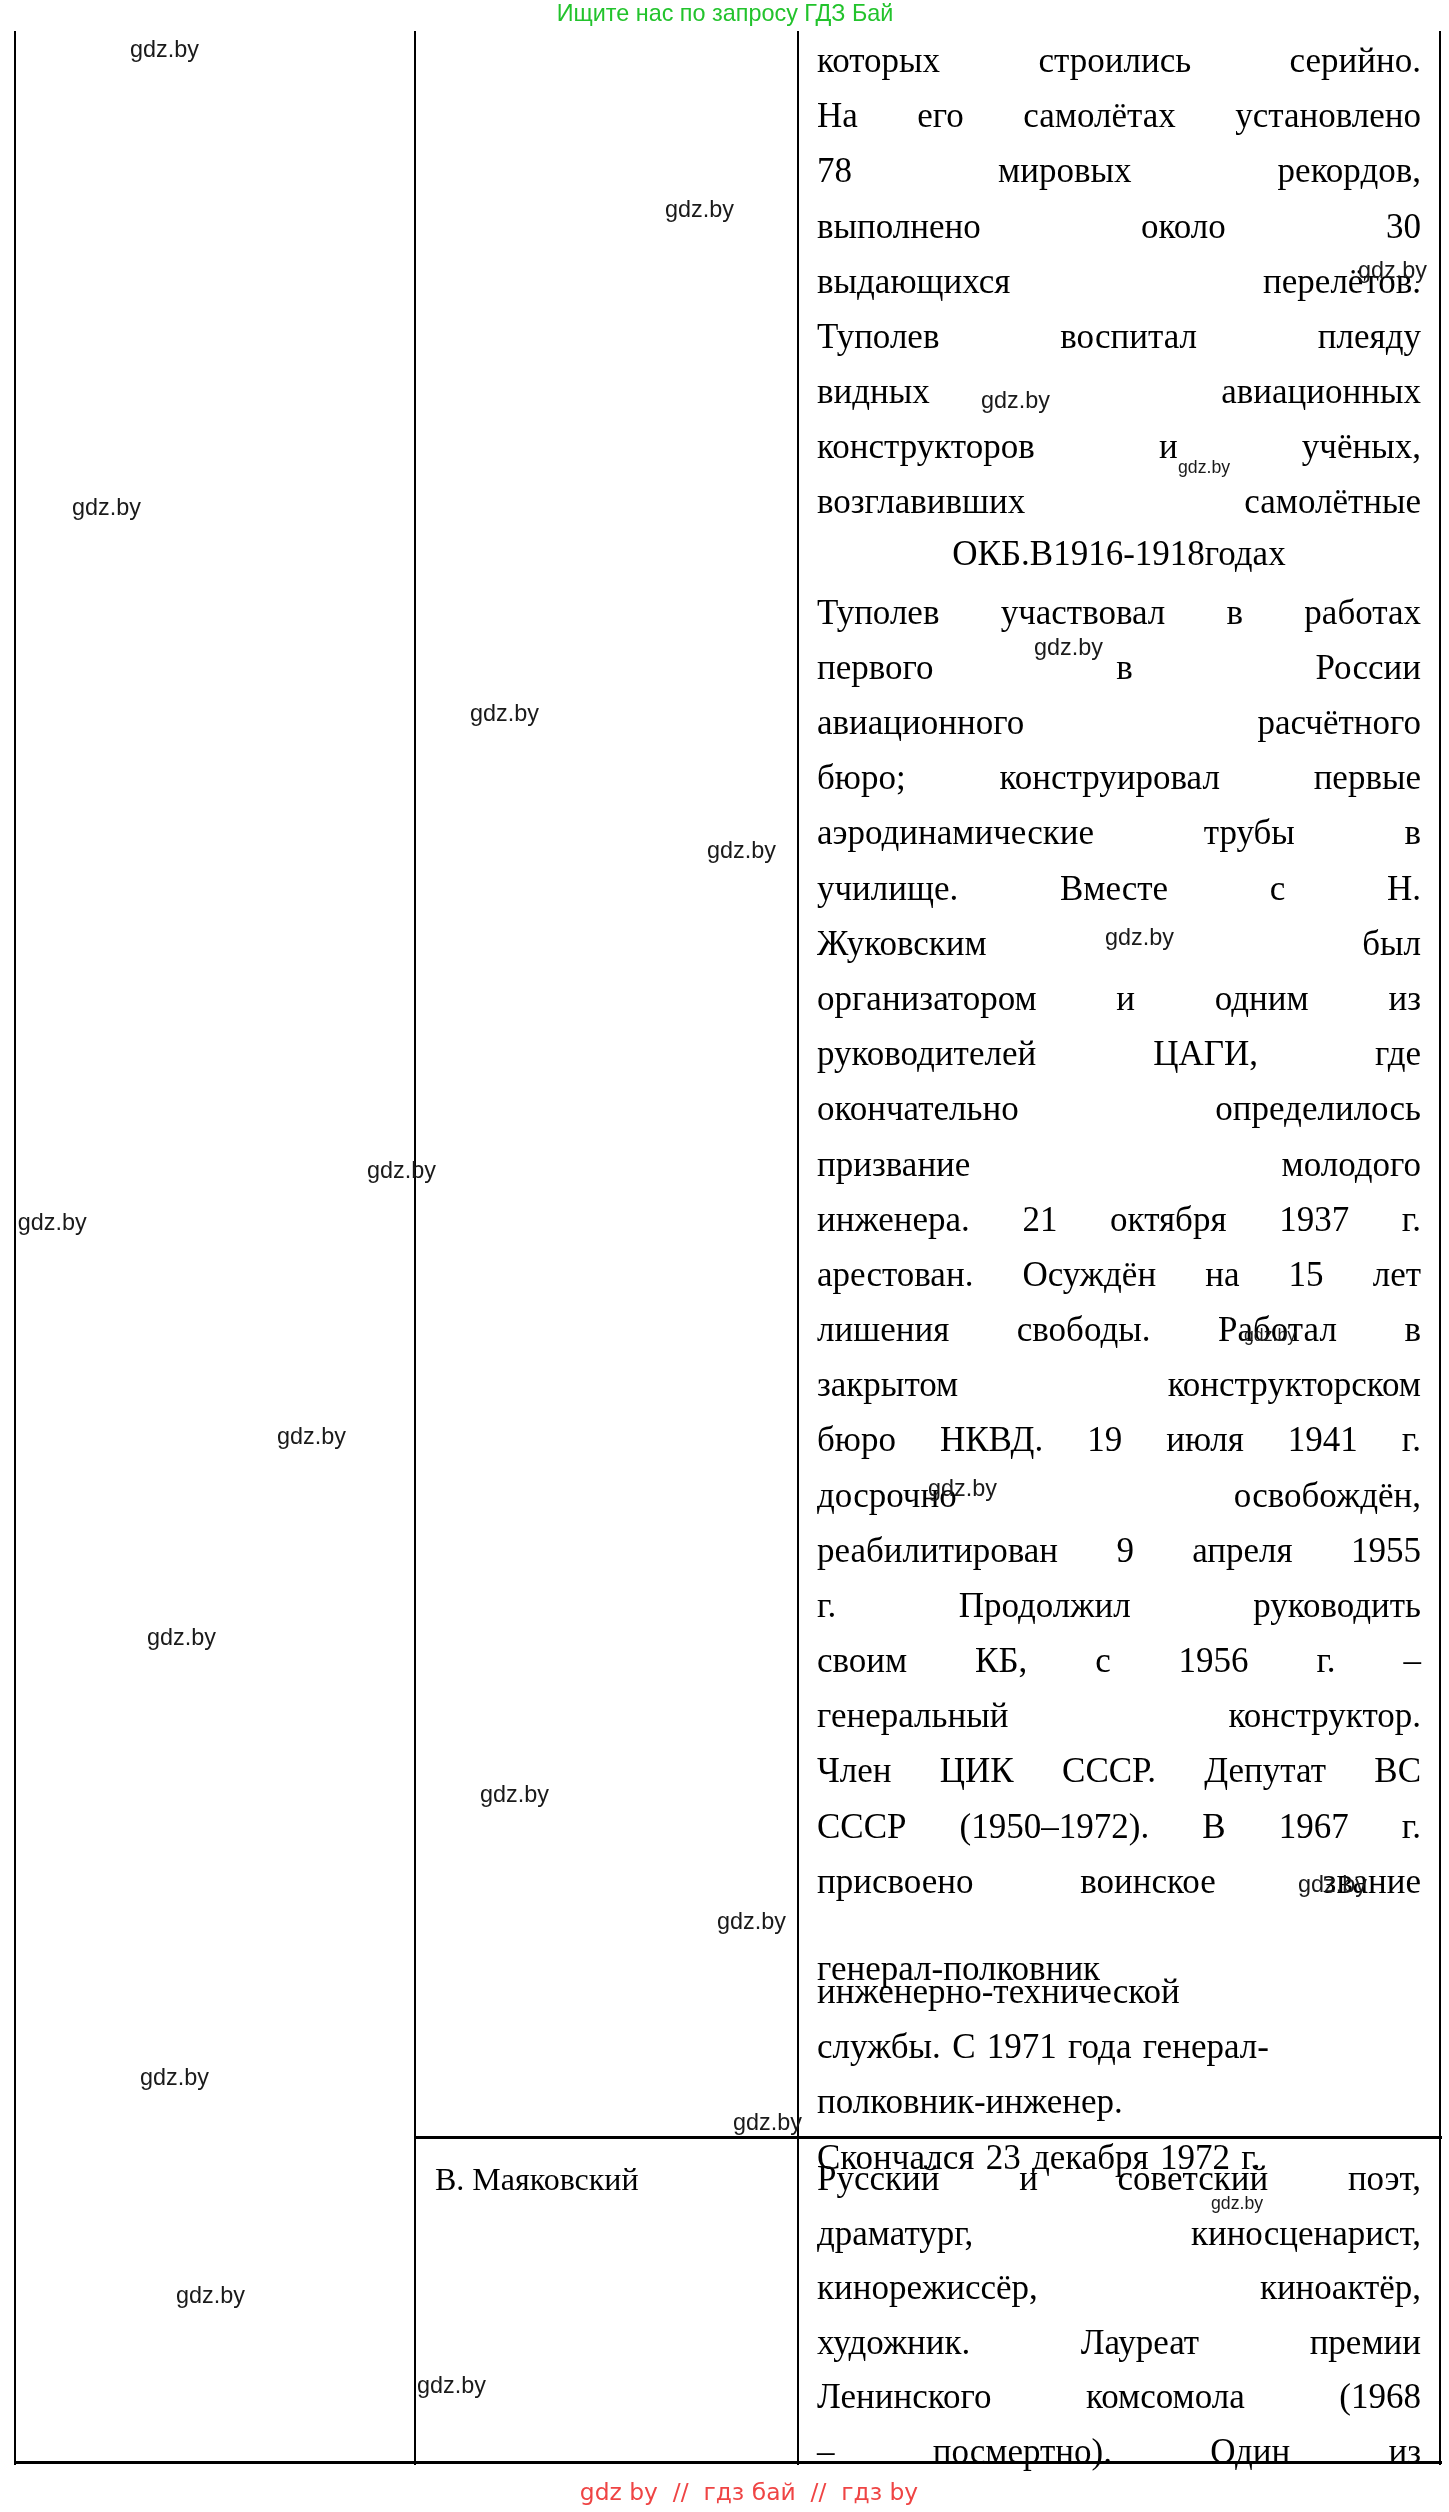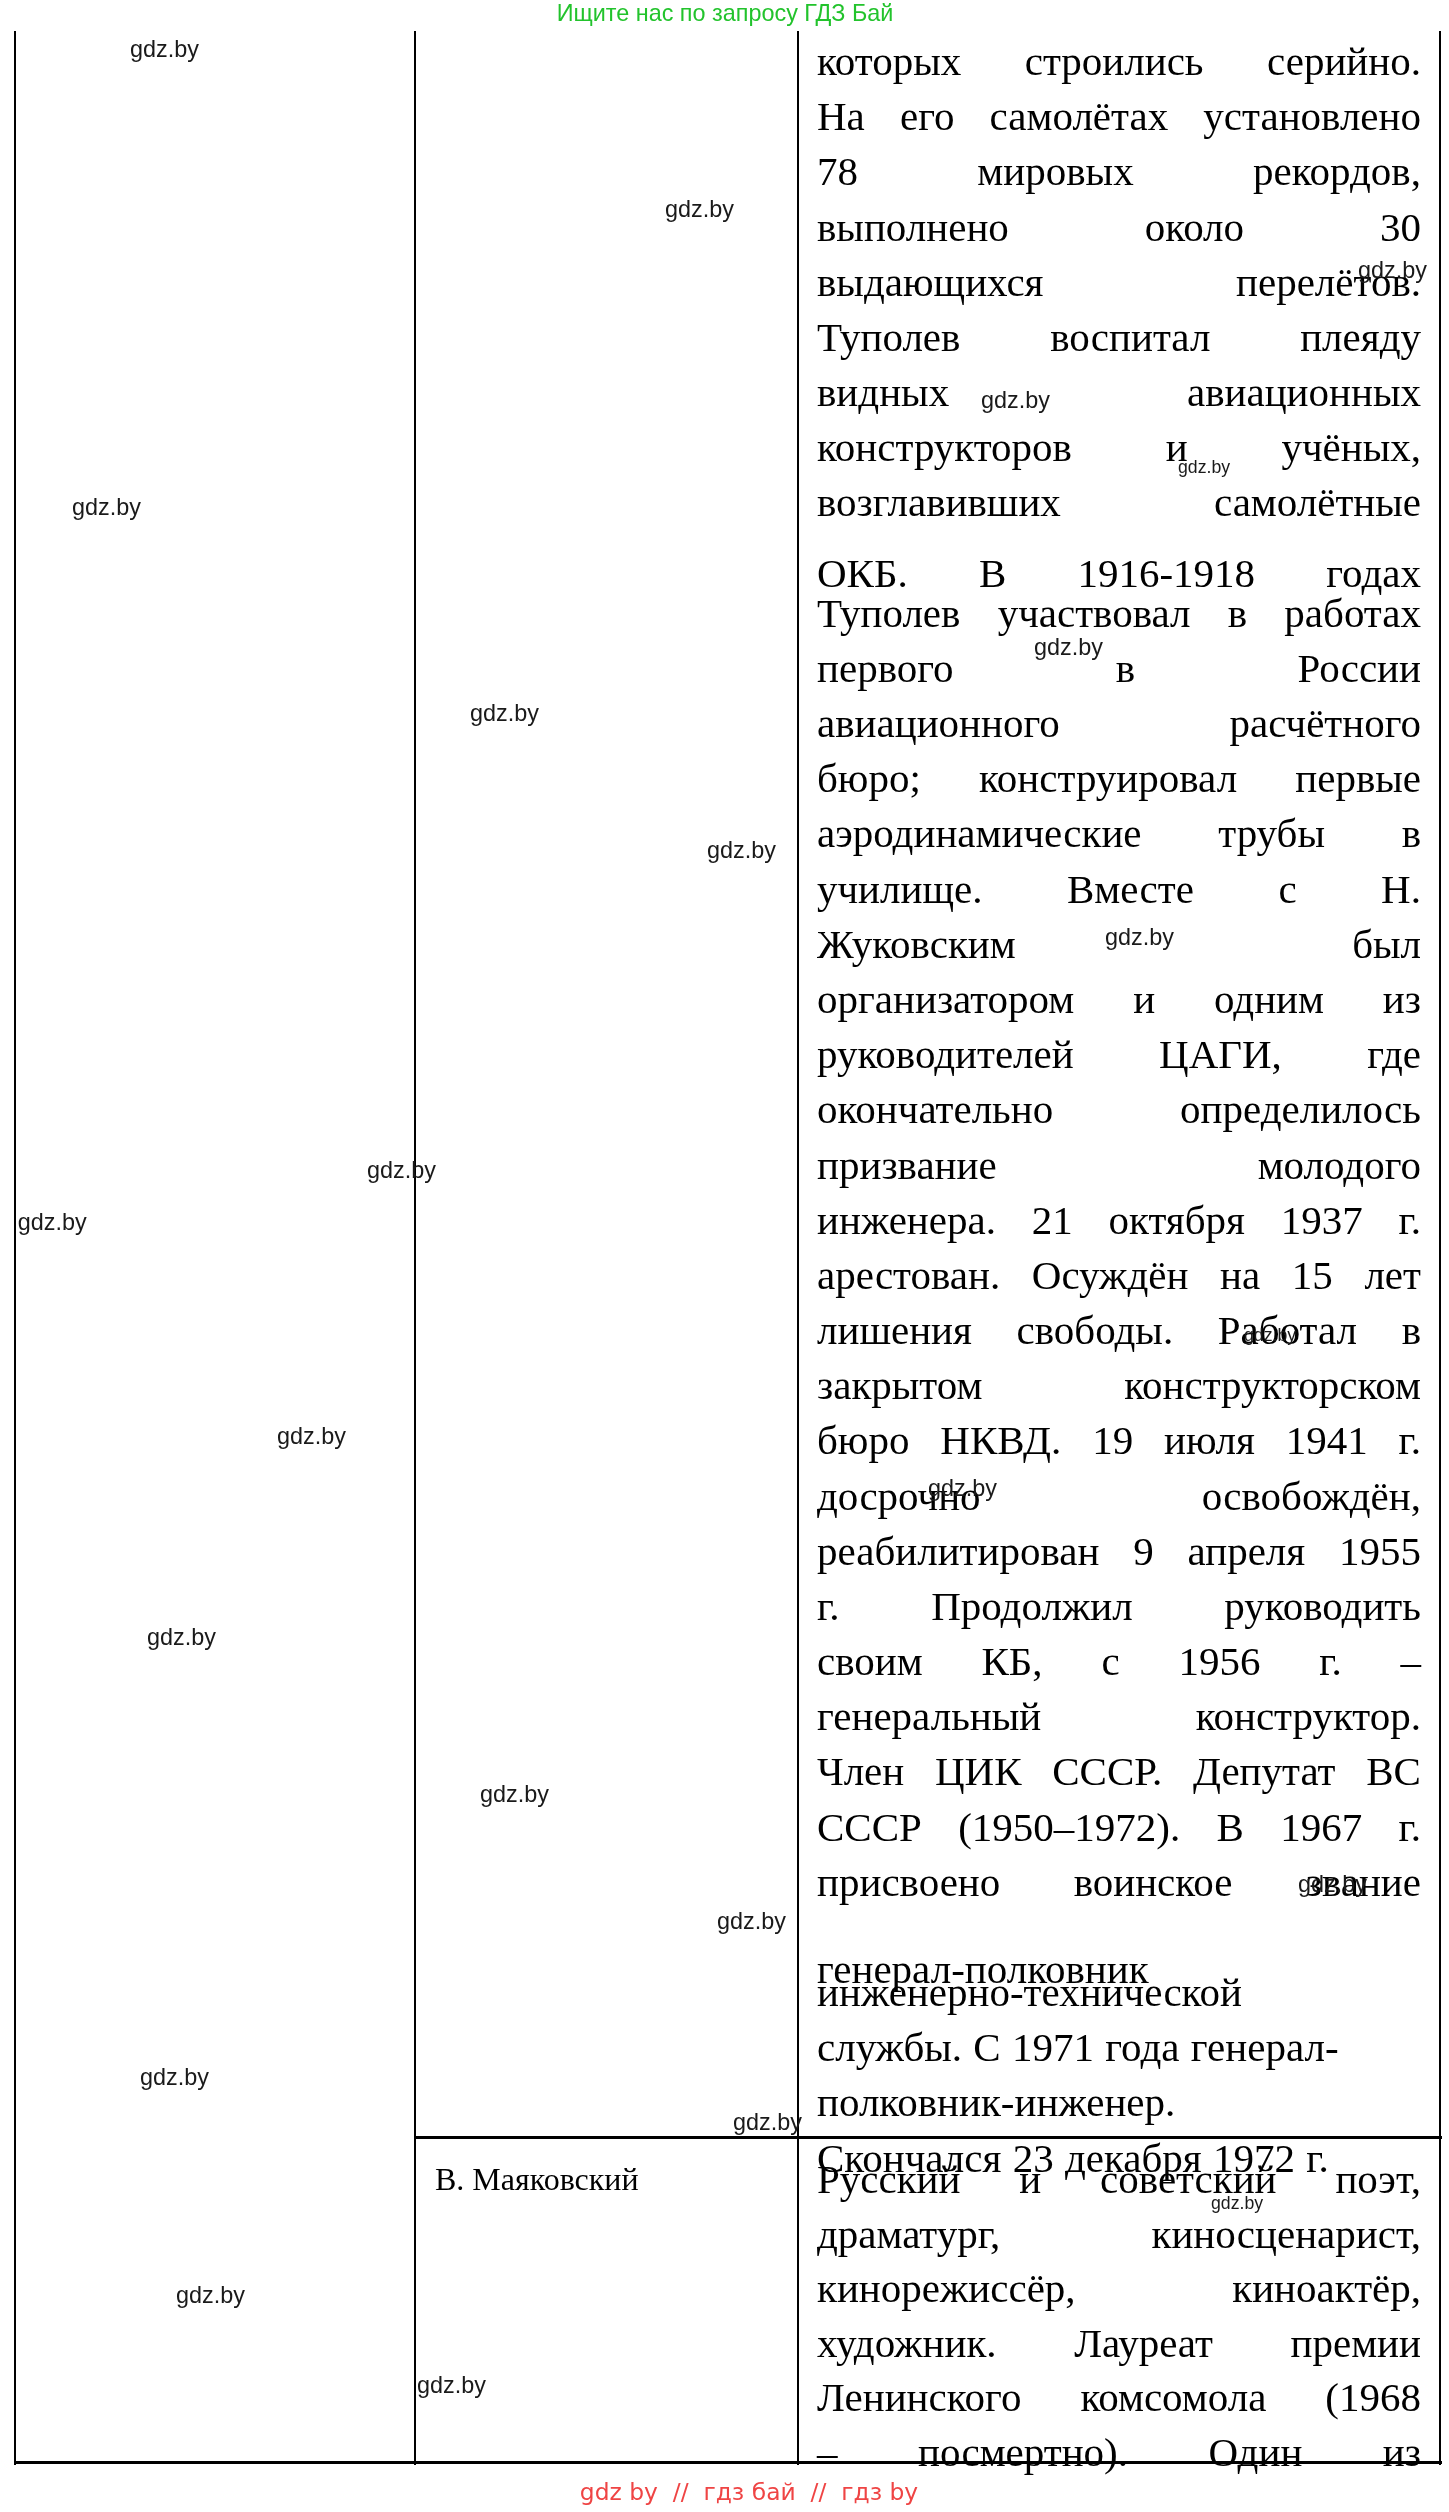--- a/index.html
+++ b/index.html
@@ -15,21 +15,21 @@
     font-size: 23.4px; line-height: 27px; color: #ef4444; white-space: pre; padding-left: 24px;
   }
   .vline { position: absolute; background: #000; width: 2.4px; }
   .hline { position: absolute; background: #000; height: 3.2px; }
   .cell-text {
     position: absolute; font-family: "Liberation Serif", serif;
     font-size: 32px; color: #000; white-space: nowrap;
   }
   .jline {
     position: absolute; left: 817px; width: 604px; height: 48px;
-    font-family: "Liberation Serif", serif; font-size: 41px; line-height: 48px;
+    font-family: "Liberation Serif", serif; font-size: 35px; line-height: 48px;
     color: #000; text-align: justify; text-align-last: justify; white-space: nowrap;
     display: flex; justify-content: space-between;
   }
   .jline.left { justify-content: flex-start; gap: 11.3px; }
   .wm {
     position: absolute; font-family: "Liberation Sans", sans-serif;
     font-size: 23.4px; color: #1a1a1a; white-space: nowrap; line-height: 24px;
   }
   .wm.small { font-size: 17.7px; line-height: 19.3px; }
 </style>
@@ -84,21 +84,21 @@
     </div>
     <div class="jline" style="top: 423px;">
       <span>конструкторов</span>
       <span>и</span>
       <span>учёных,</span>
     </div>
     <div class="jline" style="top: 478px;">
       <span>возглавивших</span>
       <span>самолётные</span>
     </div>
-    <div class="jline" style="top: 549px;">
+    <div class="jline" style="top: 530px; justify-content: center;">
       <span>ОКБ.</span>
       <span>В</span>
       <span>1916-1918</span>
       <span>годах</span>
     </div>
     <div class="jline" style="top: 589px;">
       <span>Туполев</span>
       <span>участвовал</span>
       <span>в</span>
       <span>работах</span>

